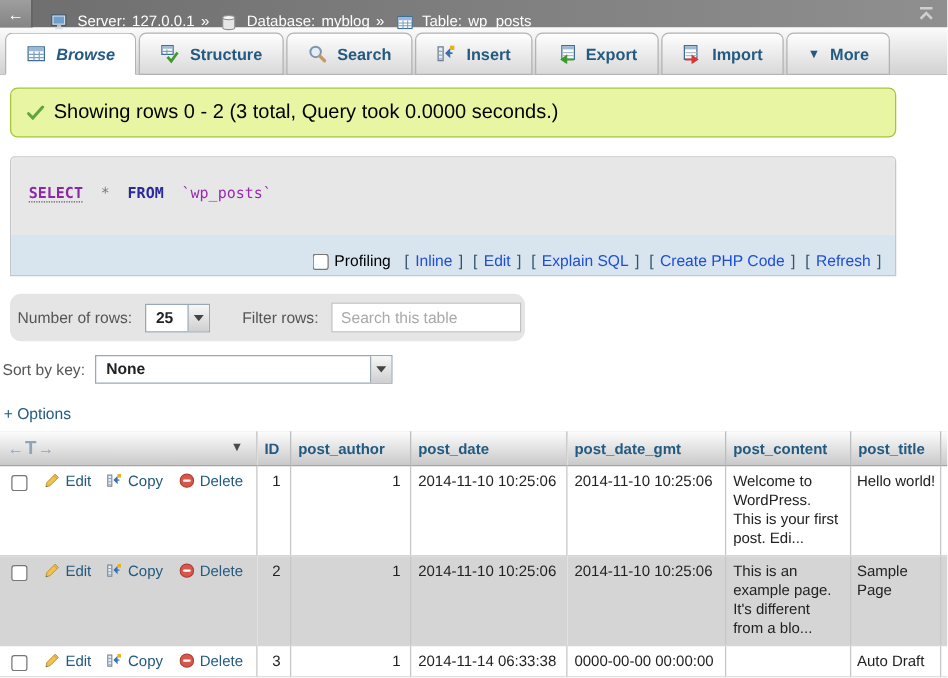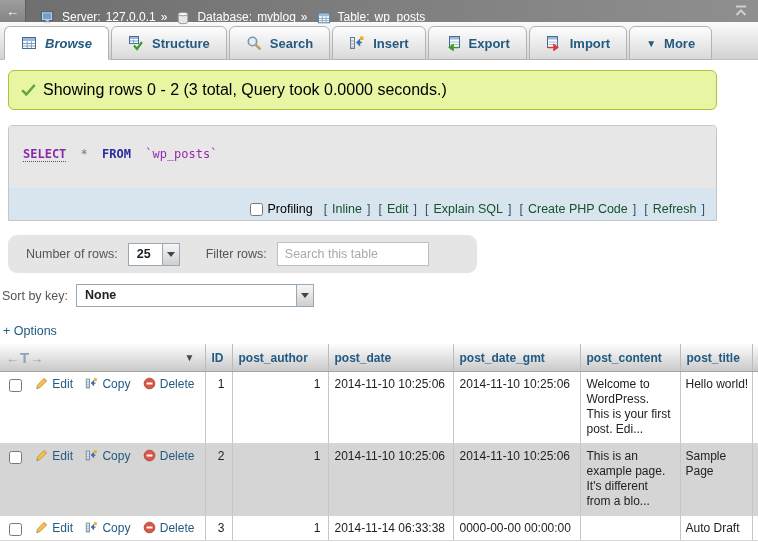--- a/index.html
+++ b/index.html
@@ -39,25 +39,25 @@
     font-family: "DejaVu Sans Mono", monospace; font-size: 12px; border-radius: 4px 4px 0 0; }
   .sqlcode span { margin-right: 7px; }
   .kw-select { color: #8b28a8; font-weight: bold; border-bottom: 1px dotted #555; }
   .sql-star { color: #777; }
   .kw-from { color: #2a2a9e; font-weight: bold; }
   .sql-table { color: #972ab2; }
   .toolstrip { background: #d8e4ee; padding: 14px 8px 4px; font-size: 12.5px; text-align: right;
     color: #000; display: flex; justify-content: flex-end; align-items: flex-end; gap: 2px; }
   .toolstrip label { display: flex; align-items: center; gap: 4px; margin-right: 6px; }
   .toolstrip .brk { color: #33536b; margin: 0 3px; }
-  .toolstrip a { color: #14532d; text-decoration: none; }
-
-  
-  .rowspanel { margin: 14px 0 0 8px; width: 469px; height: 38px; background: #e5e5e5;
-    border-radius: 9px; display: flex; align-items: center; padding: 0 12px; font-size: 12.5px; color: #555; }
+  .toolstrip a { color: #1d4ed8; text-decoration: none; }
+
+  
+  .rowspanel { margin: 14px 0 0 8px; width: 412px; height: 38px; background: #e5e5e5;
+    border-radius: 9px; display: flex; align-items: center; padding: 0 0; font-size: 12.5px; color: #555; }
   .rowspanel .lbl { margin: 0 10px 0 6px; }
   .sel { display: inline-flex; align-items: stretch; border: 1px solid #98a8b6; background: #fff;
     height: 23px; cursor: pointer; font-weight: bold; }
   .sel .val { padding: 3px 8px 0 8px; font-size: 12.5px; color: #222; flex: 1; }
   .sel .btn { width: 17px; border-left: 1px solid #98a8b6; background: linear-gradient(#f7f7f7, #cfcfcf);
     display: flex; align-items: center; justify-content: center; }
   .sel .btn::after { content: ""; border: 4px solid transparent; border-top: 5px solid #444; margin-top: 4px; }
   .sel-rows { width: 52px; }
   .filter-input { width: 152px; height: 24px; border: 1px solid #bfbfbf; padding: 0 7px;
     font-size: 12.5px; font-family: "Liberation Sans", sans-serif; color: #333; }

